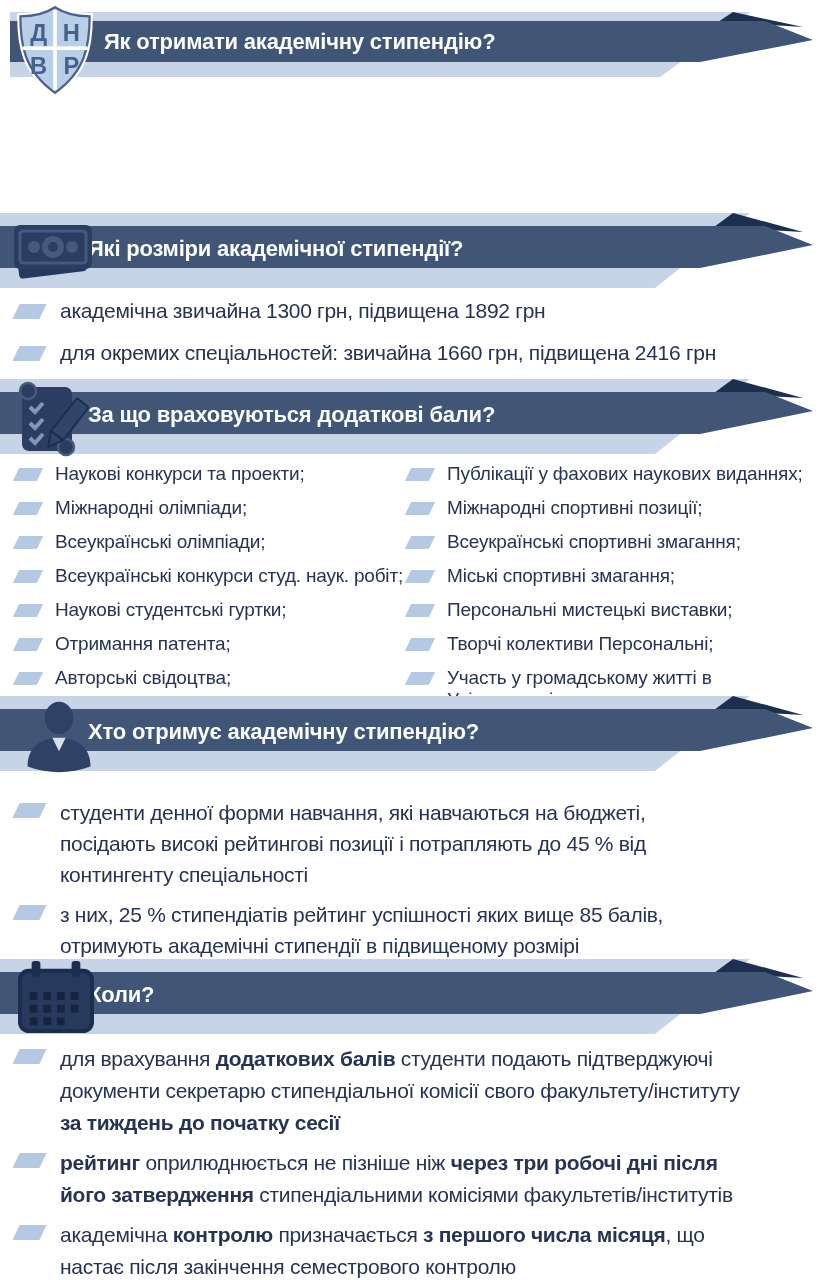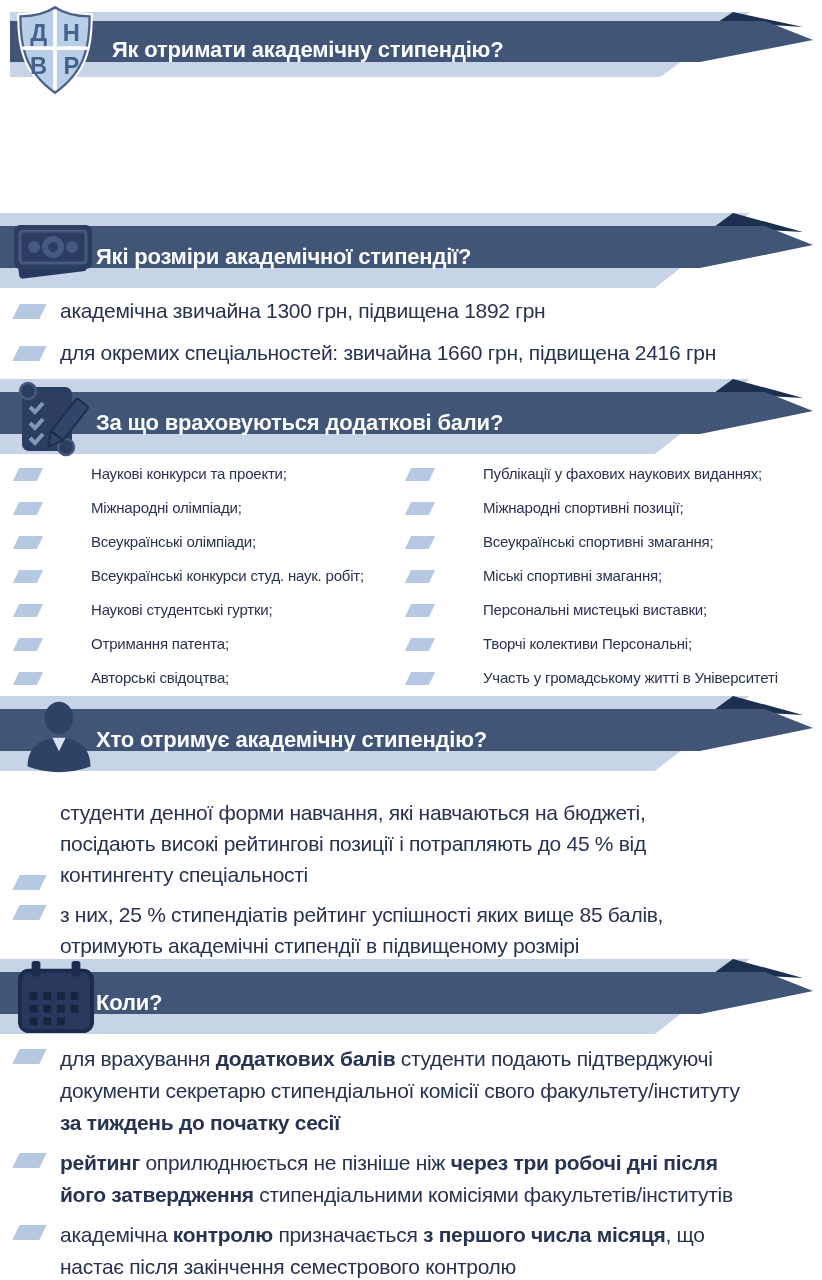--- a/index.html
+++ b/index.html
@@ -7,39 +7,39 @@
     position:relative;width:822px;height:1280px;background:#ffffff;overflow:hidden;
     font-family:"Liberation Sans",sans-serif;color:#263351;
   }
   
   .ribbon{position:absolute;left:0;width:822px;}
   .ribbon svg{display:block;}
   .band{fill:#c7d4e7;}
   .fold{fill:#1d2f4e;}
   .arrow{fill:#415577;}
   .ribbon .title{
-    position:absolute;margin:8px;color:#fbfcfe;font-weight:700;font-size:22px;
+    position:absolute;margin:0;color:#fbfcfe;font-weight:700;font-size:22px;
     letter-spacing:-0.2px;white-space:nowrap;
   }
   .icon-slot{position:absolute;}
   
   .blist{position:absolute;left:16px;}
   .bitem{display:flex;align-items:flex-start;}
   .pm{
     flex:0 0 auto;width:27px;height:15px;margin-top:6px;margin-right:17px;
     background:#b5c9e2;transform:skewX(-26deg);
   }
   .btext{font-size:21px;line-height:26px;letter-spacing:-0.3px;}
   .l1 .bitem{margin-bottom:16px;}
   .wrap .btext{line-height:31px;}
   
   .col{position:absolute;}
   .col .bitem{margin-bottom:12px;}
   .col .pm{width:24px;height:13px;margin-top:5px;margin-right:15px;}
-  .col .btext{font-size:15px;line-height:22px;letter-spacing:-0.2px;margin-left:36px;}
+  .col .btext{font-size:19px;line-height:22px;letter-spacing:-0.2px;}
   
   .rich .btext{line-height:32px;}
   .rich .bitem{margin-bottom:8px;}
   .bseg{font-weight:400;}
   .bseg.bold{font-weight:700;}
 </style>
 </head>
 <body>
 
 <div class="page">
@@ -192,21 +192,21 @@
     <div class="icon-slot" style="left:18px;top:2px;">
       <svg width="82" height="78" viewBox="0 0 86 80">
         <ellipse cx="43" cy="22" rx="15" ry="17" fill="#2e4266"></ellipse>
         <path d="M10 73 C10 52 25 43 43 43 C61 43 76 52 76 73 C54 81 32 81 10 73 Z" fill="#2e4266"></path>
         <polygon points="36,43 50,43 43,57" fill="#d7e0ec"></polygon>
       </svg>
     </div>
   </div>
 
   <div class="blist wrap" style="top:797px;">
-    <div class="bitem" style="margin-bottom:9px;align-items:flex-end;">
+    <div class="bitem" style="margin-bottom:9px;">
       <span class="pm"></span>
       <span class="btext" style="max-width:640px;">студенти денної форми навчання, які навчаються на бюджеті, посідають високі рейтингові позиції і потрапляють до 45 % від контингенту спеціальності</span>
     </div>
     <div class="bitem">
       <span class="pm"></span>
       <span class="btext" style="max-width:640px;">з них, 25 % стипендіатів рейтинг успішності яких вище 85 балів, отримують академічні стипендії в підвищеному розмірі</span>
     </div>
   </div>
 
   <div class="ribbon" style="top:957px;height:77px;text-align:center;">

